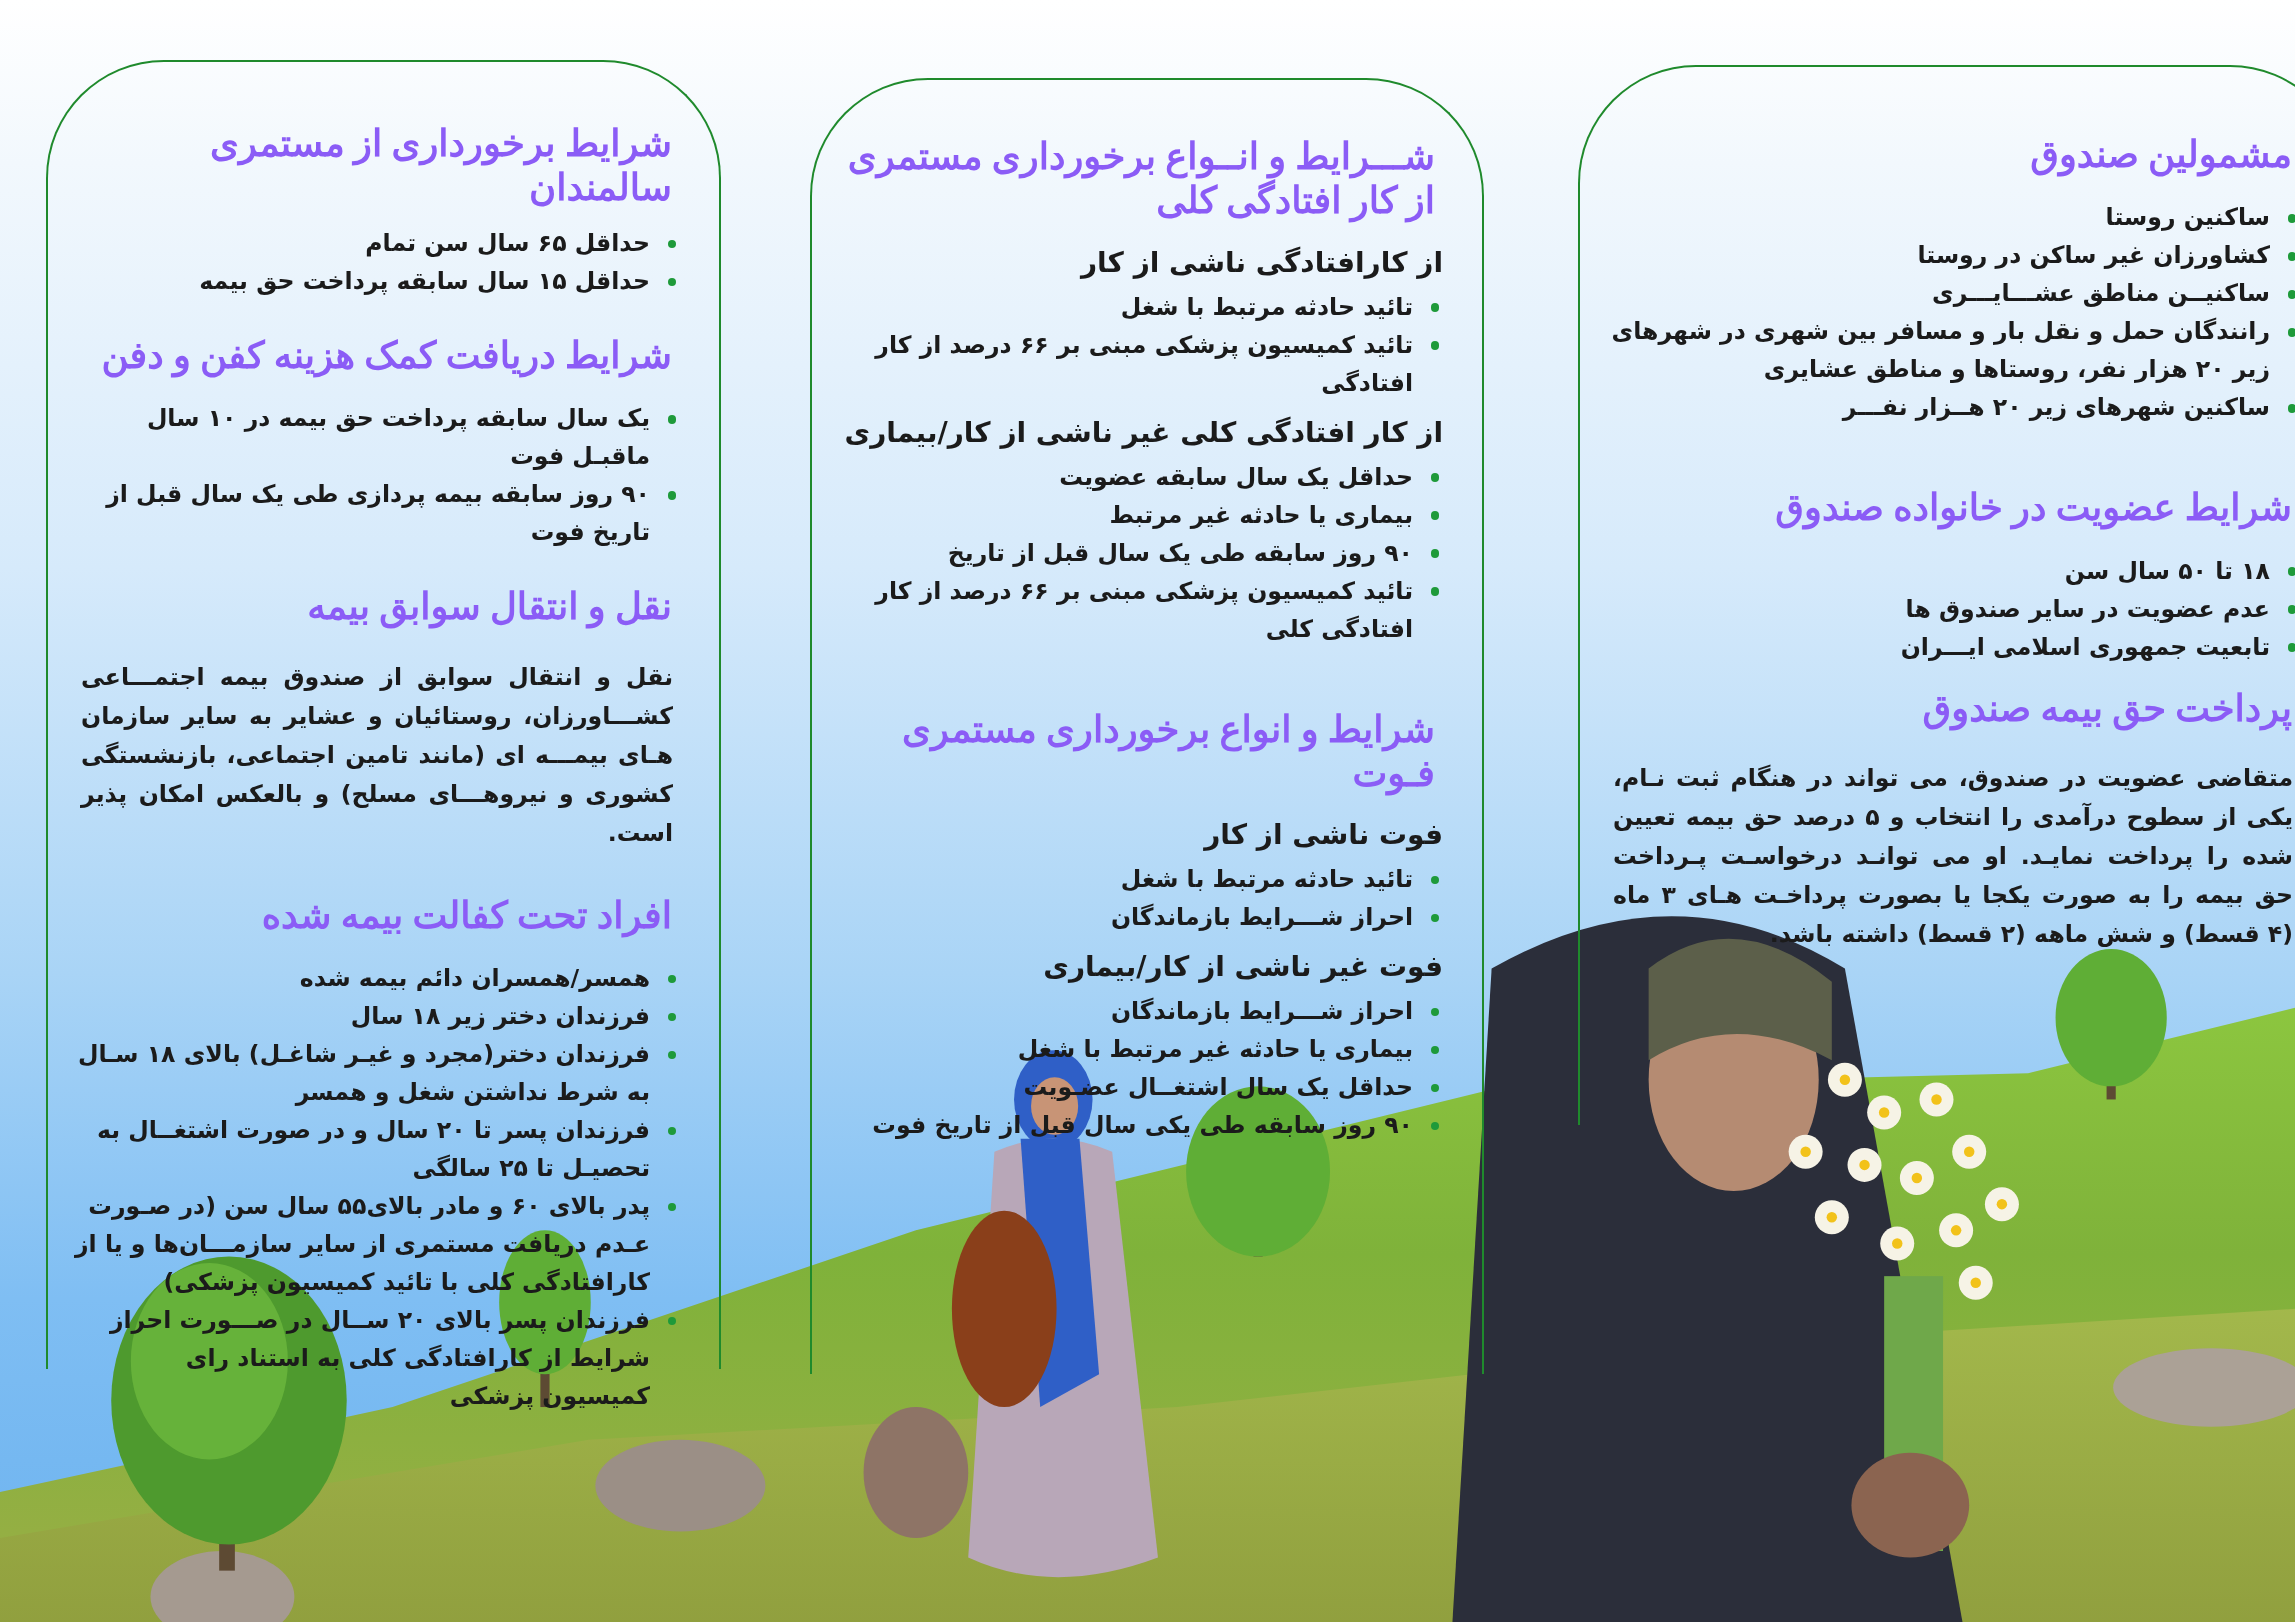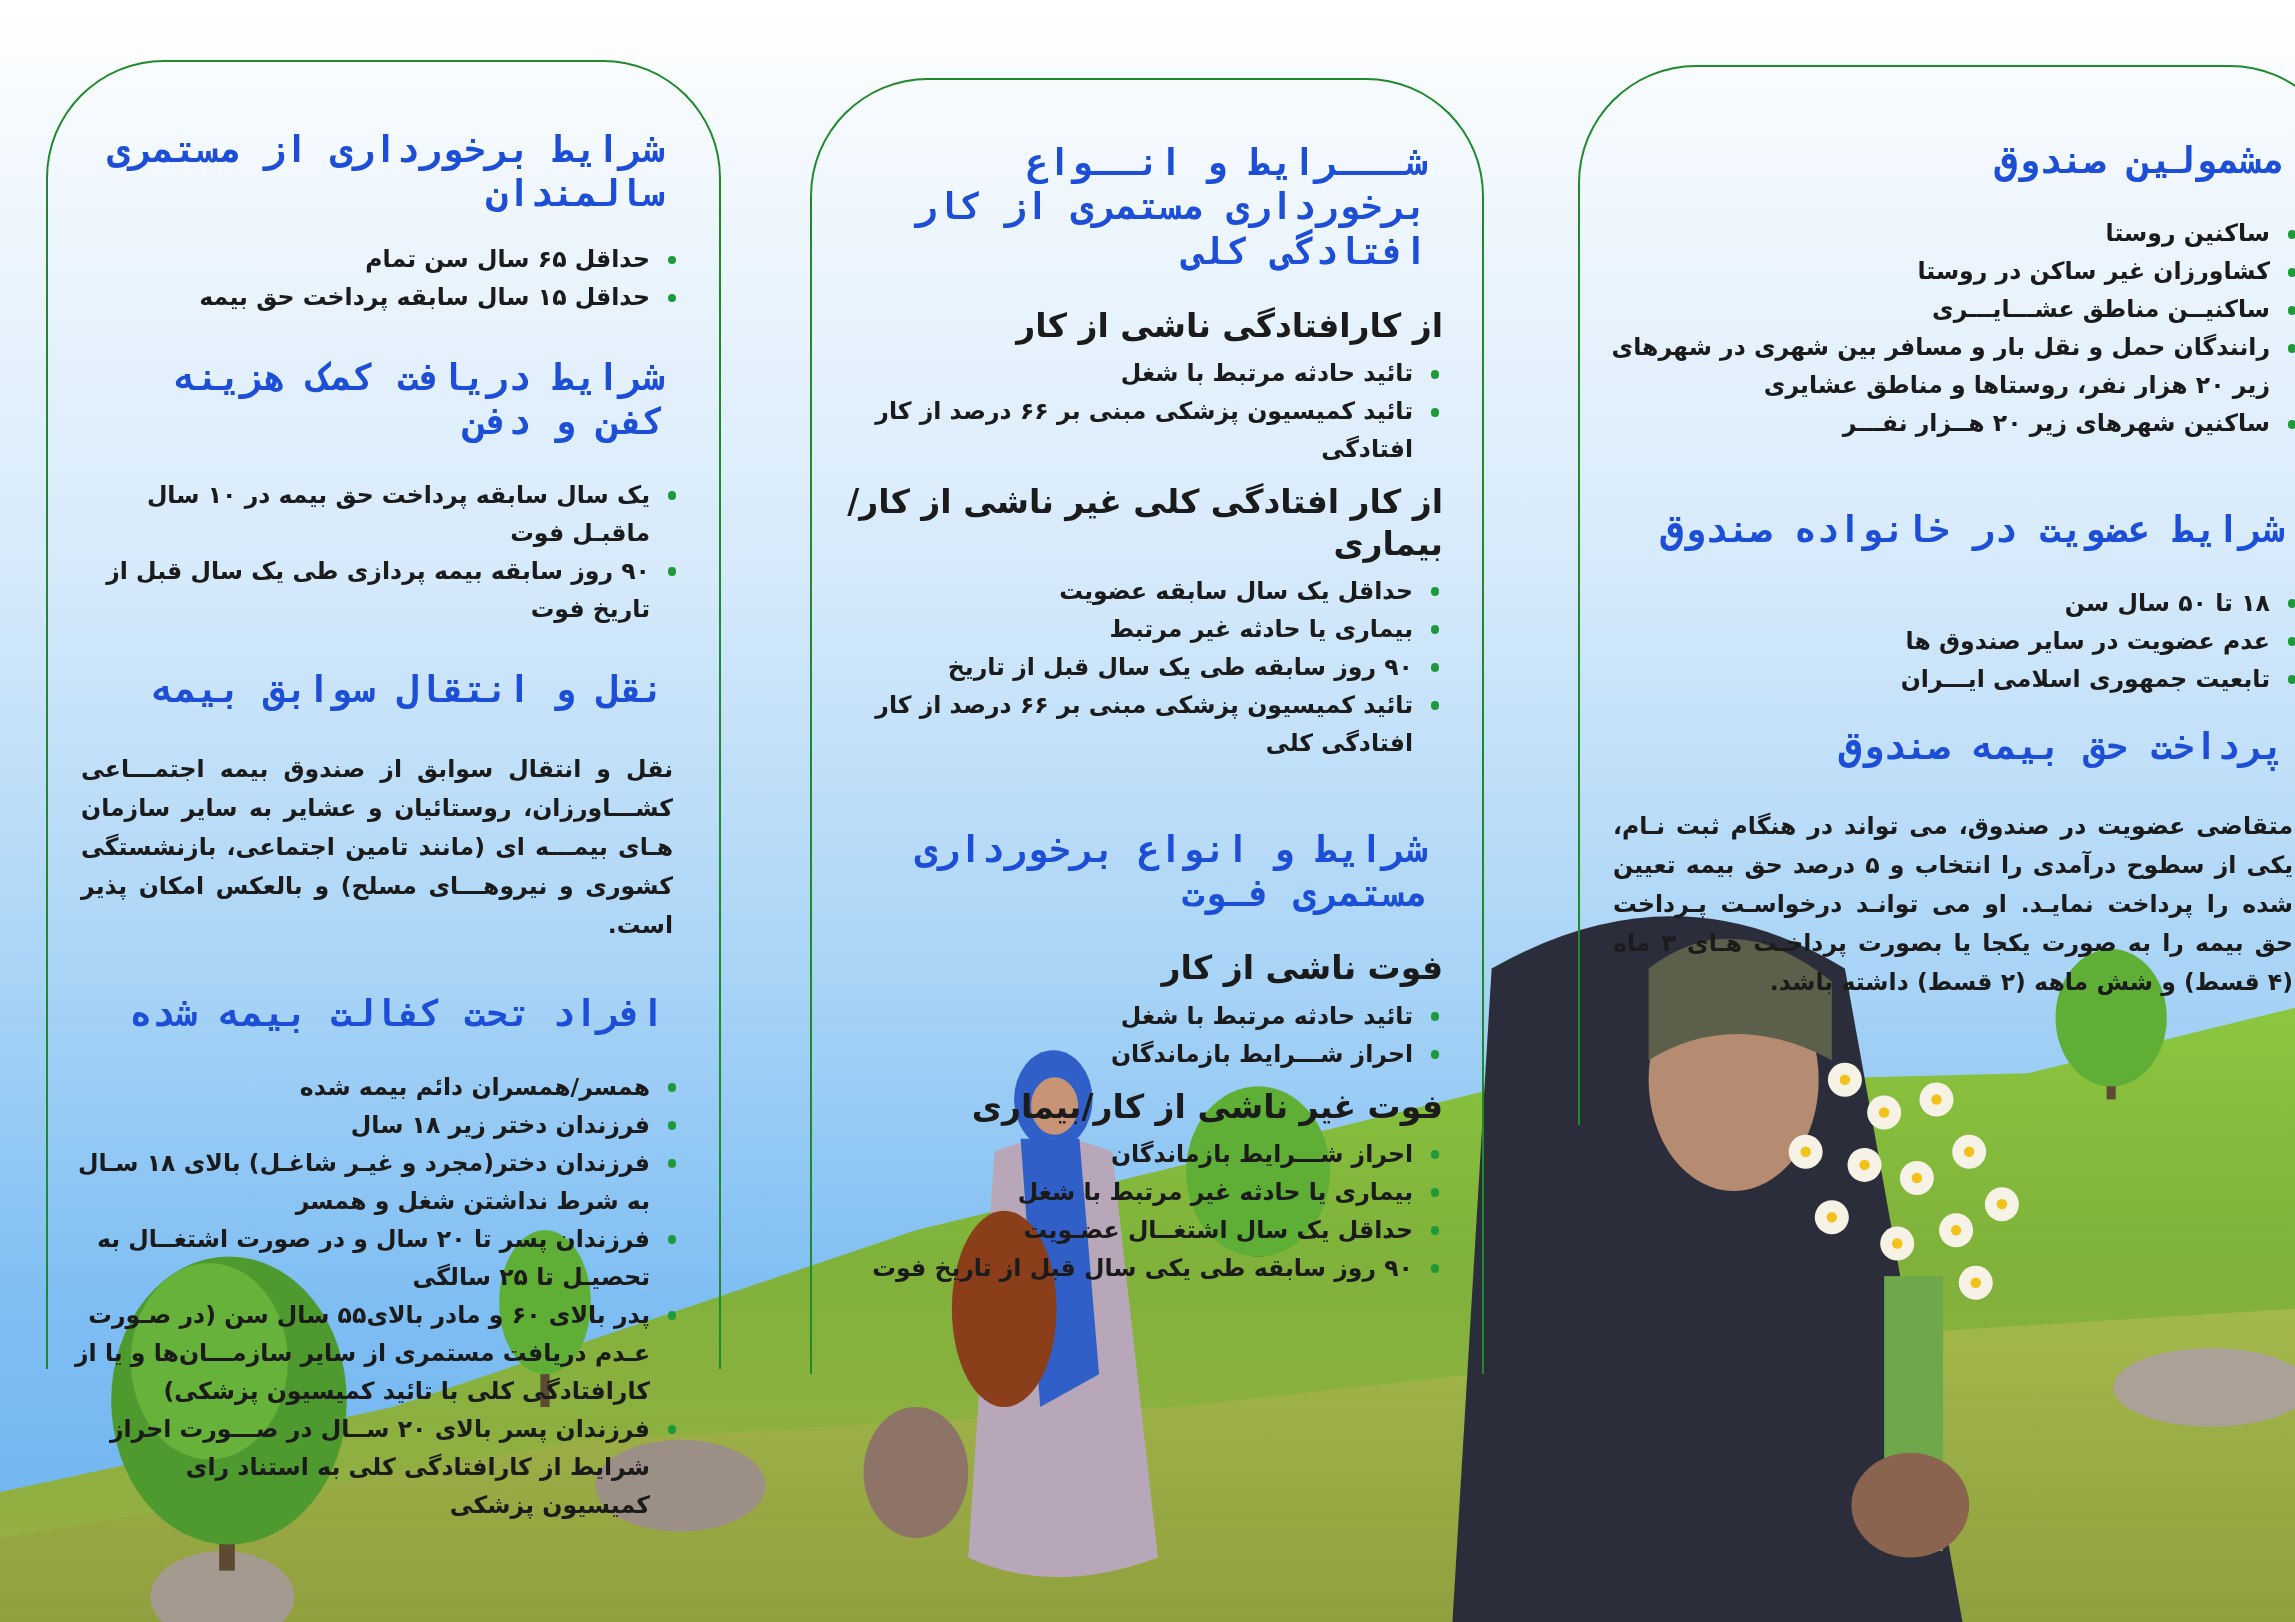--- a/index.html
+++ b/index.html
@@ -24,25 +24,25 @@
     .panel-right  { left: 1578px; top: 65px; width: 770px; height: 1060px; }
     .panel-middle { left: 810px; top: 78px;  width: 674px; height: 1296px; }
     .panel-left   { left: 46px;   top: 60px;  width: 675px; height: 1309px; }
 
     .content { position: absolute; top: 0; right: 0; left: 0; padding: 0 46px 0 26px; }
     .panel-right .content { padding-right: 46px; }
     .panel-middle .content { padding-right: 39px; }
     .panel-left .content { padding-right: 39px; }
 
     h2.sec {
-      margin: 16px; color: #1d4ed8; font-weight: bold; font-size: 37px; line-height: 1.2;
-      font-family: Liberation Mono, monospace;
+      margin: 8px; color: #8b5cf6; font-weight: bold; font-size: 37px; line-height: 1.2;
+      font-family: Liberation Serif, serif;
     }
     h3.sub {
-      margin: 0; color: #1b1b1b; font-weight: bold; font-size: 33px; line-height: 1.25;
+      margin: 0; color: #1b1b1b; font-weight: bold; font-size: 28px; line-height: 1.25;
     }
     ul.bul { list-style: none; margin: 0; padding: 0; }
     ul.bul li {
       position: relative; padding-right: 30px; font-size: 23.6px; line-height: 38px;
       color: #1b1b1b; font-weight: bold;
     }
     ul.bul li .dot {
       position: absolute; right: 3.9px; top: 15.7px; width: 8.5px; height: 8.5px;
       border-radius: 50%; background: #1e9a3a;
     }

